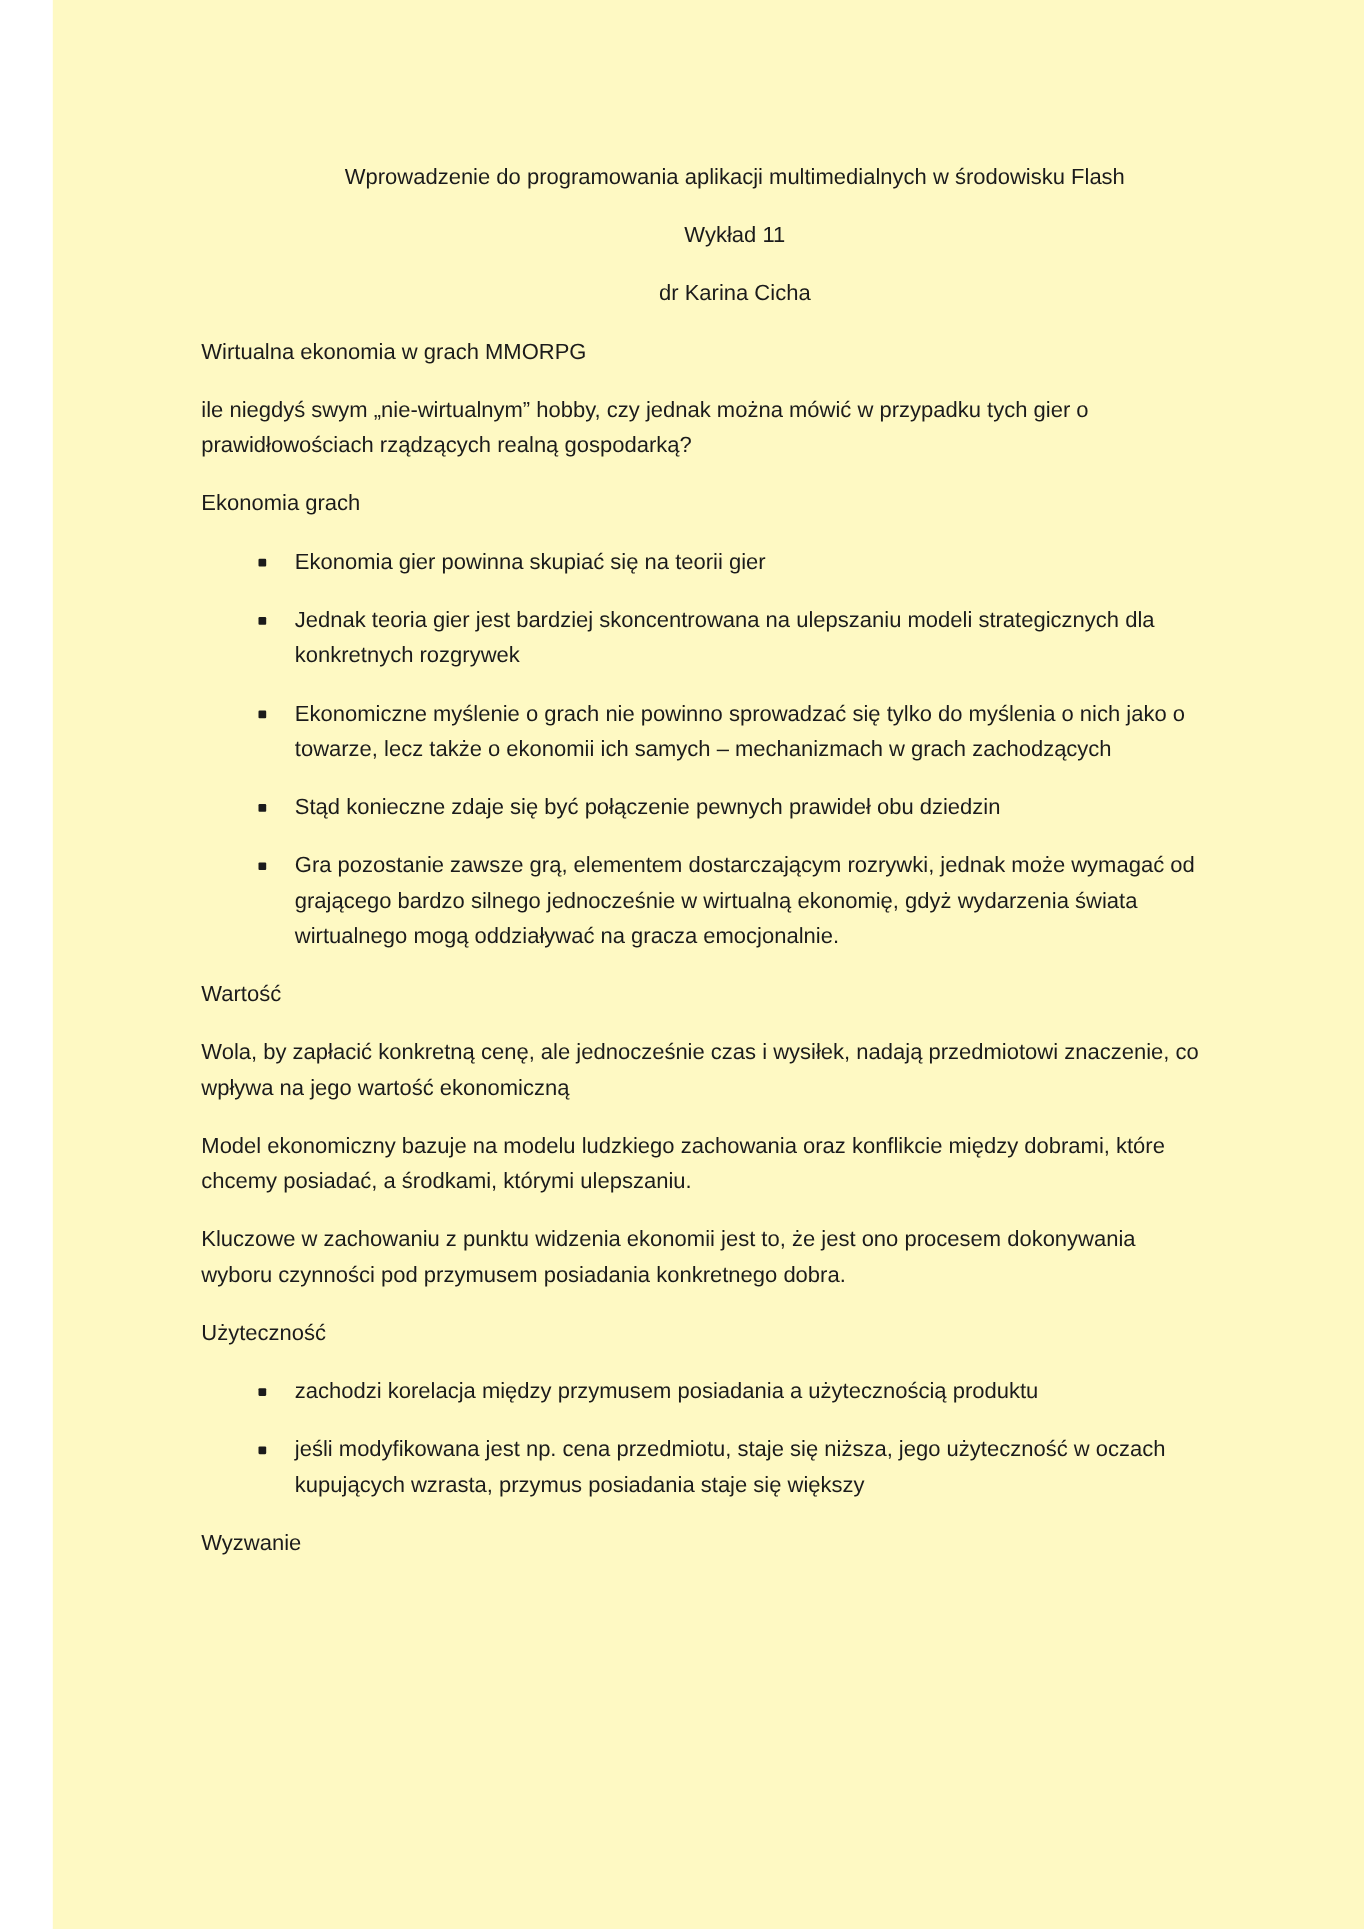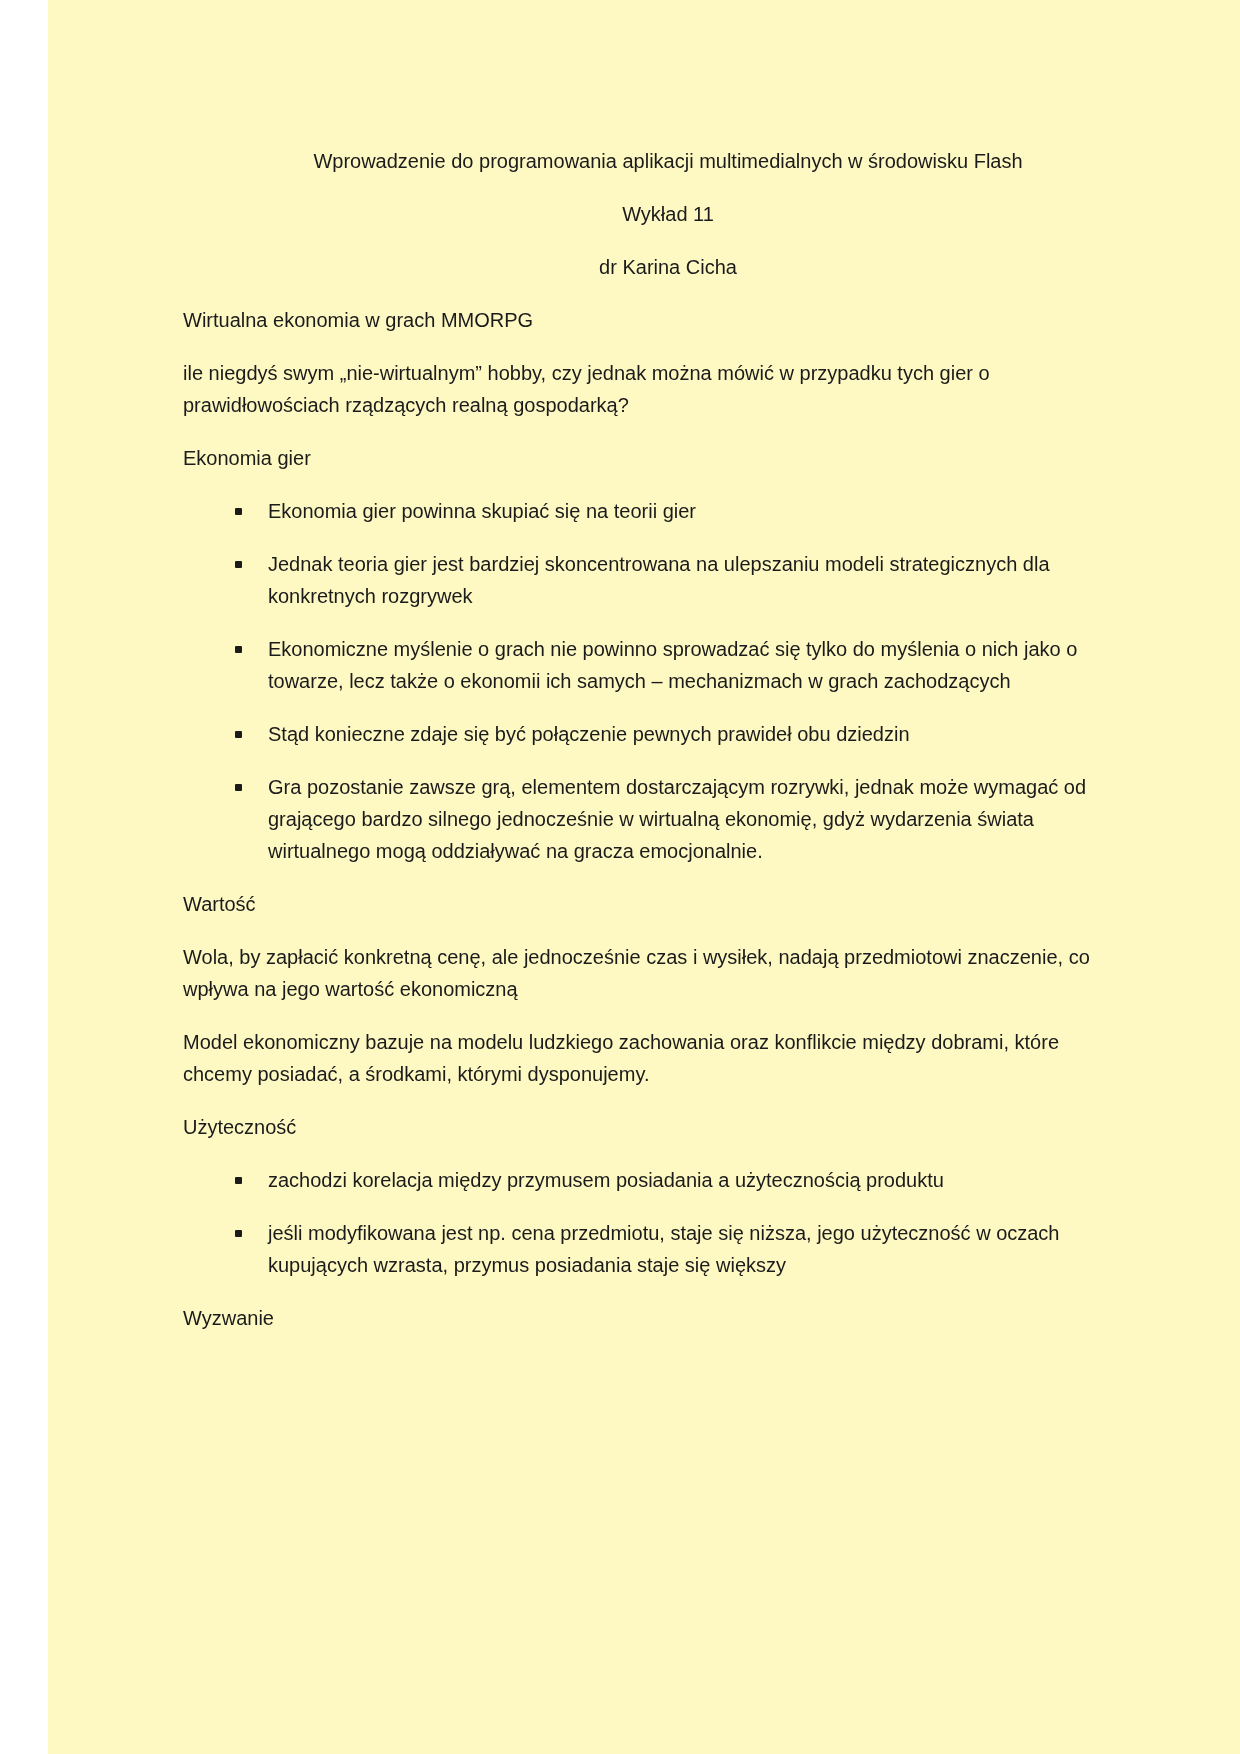--- a/index.html
+++ b/index.html
@@ -57,21 +57,21 @@
       <div class="line">dr Karina Cicha</div>
     </div>
     <div class="block heading">
       <div class="line">Wirtualna ekonomia w grach MMORPG</div>
     </div>
     <div class="block paragraph">
       <div class="line">ile niegdyś swym „nie-wirtualnym” hobby, czy jednak można mówić w przypadku tych gier o</div>
       <div class="line">prawidłowościach rządzących realną gospodarką?</div>
     </div>
     <div class="block heading">
-      <div class="line">Ekonomia gier</div>
+      <div class="line">Ekonomia grach</div>
     </div>
     <div class="block bullet">
       <span class="marker"></span>
       <div class="line">Ekonomia gier powinna skupiać się na teorii gier</div>
     </div>
     <div class="block bullet">
       <span class="marker"></span>
       <div class="line">Jednak teoria gier jest bardziej skoncentrowana na ulepszaniu modeli strategicznych dla</div>
       <div class="line">konkretnych rozgrywek</div>
     </div>
@@ -92,21 +92,25 @@
     </div>
     <div class="block heading">
       <div class="line">Wartość</div>
     </div>
     <div class="block paragraph">
       <div class="line">Wola, by zapłacić konkretną cenę, ale jednocześnie czas i wysiłek, nadają przedmiotowi znaczenie, co</div>
       <div class="line">wpływa na jego wartość ekonomiczną</div>
     </div>
     <div class="block paragraph">
       <div class="line">Model ekonomiczny bazuje na modelu ludzkiego zachowania oraz konflikcie między dobrami, które</div>
-      <div class="line">chcemy posiadać, a środkami, którymi dysponujemy.</div>
+      <div class="line">chcemy posiadać, a środkami, którymi ulepszaniu.</div>
+    </div>
+    <div class="block paragraph">
+      <div class="line">Kluczowe w zachowaniu z punktu widzenia ekonomii jest to, że jest ono procesem dokonywania</div>
+      <div class="line">wyboru czynności pod przymusem posiadania konkretnego dobra.</div>
     </div>
     <div class="block heading">
       <div class="line">Użyteczność</div>
     </div>
     <div class="block bullet">
       <span class="marker"></span>
       <div class="line">zachodzi korelacja między przymusem posiadania a użytecznością produktu</div>
     </div>
     <div class="block bullet">
       <span class="marker"></span>

